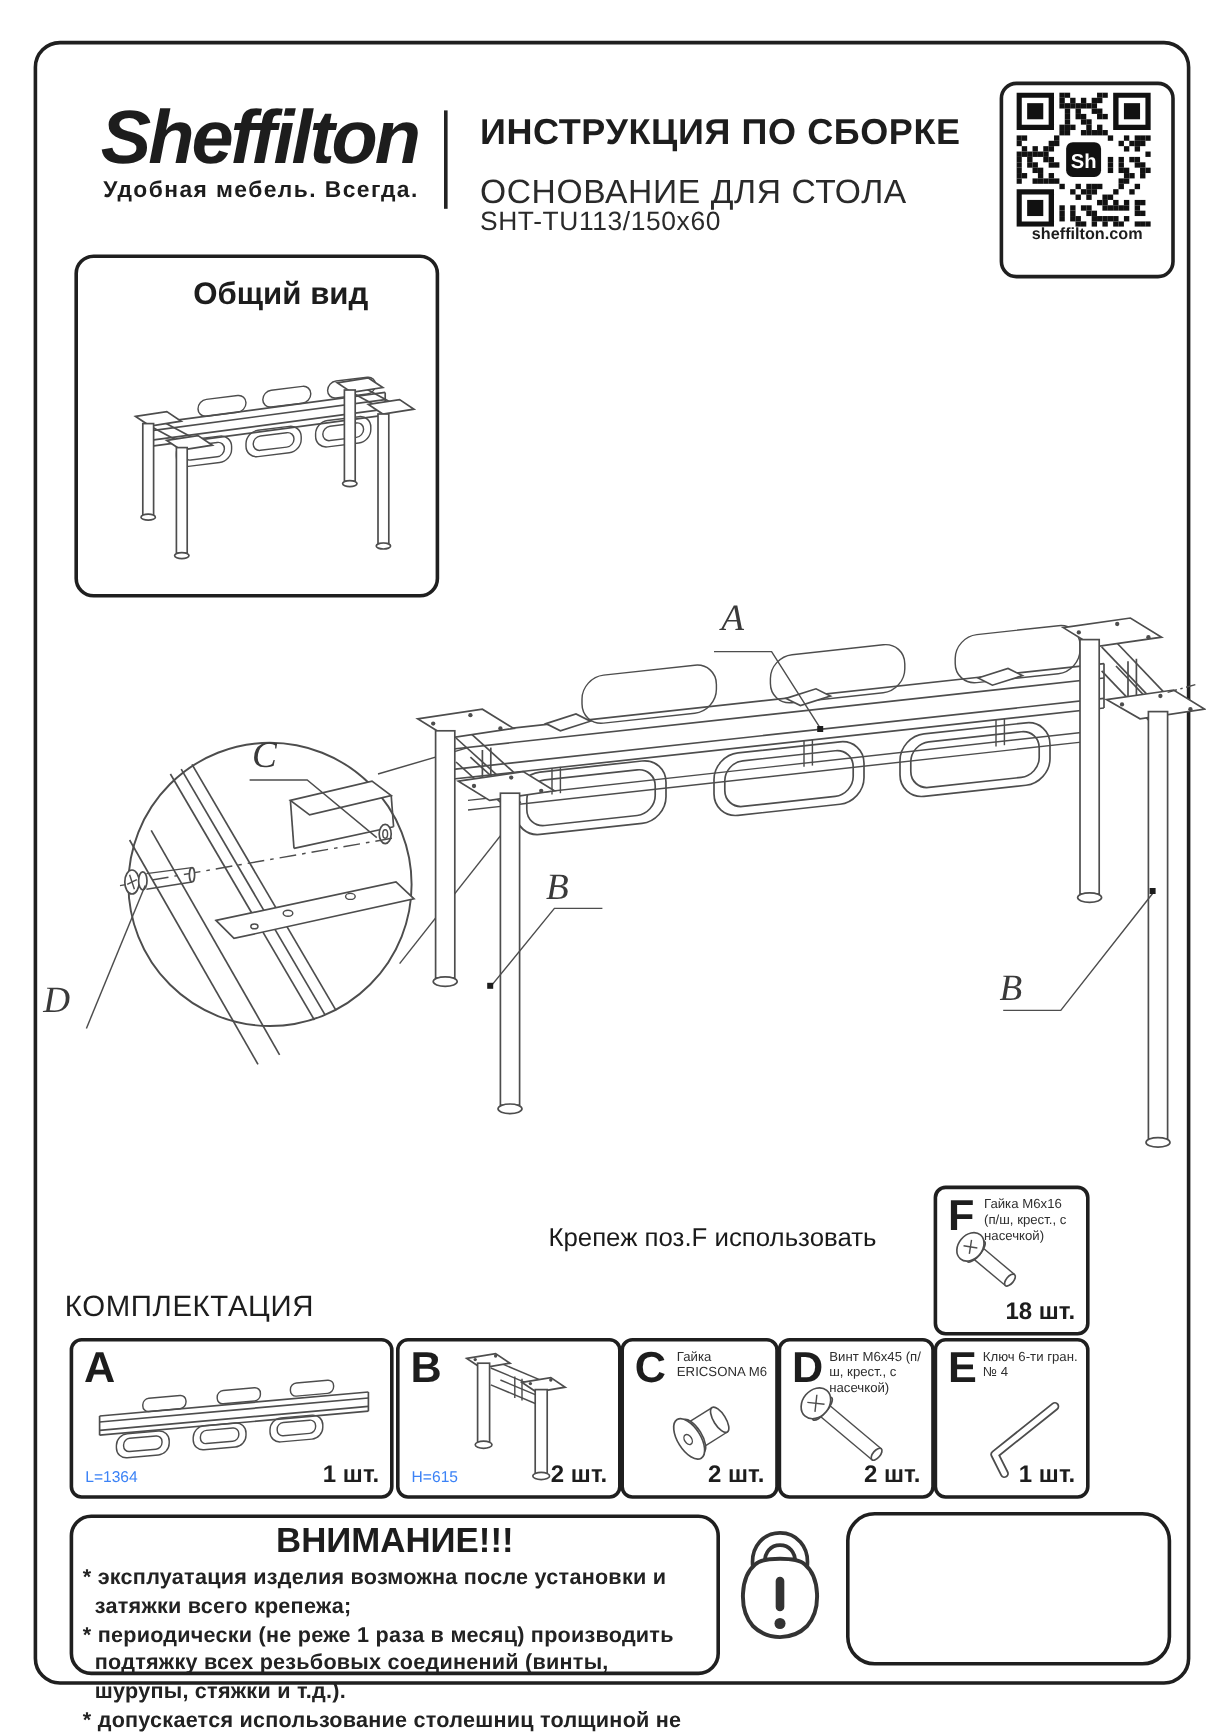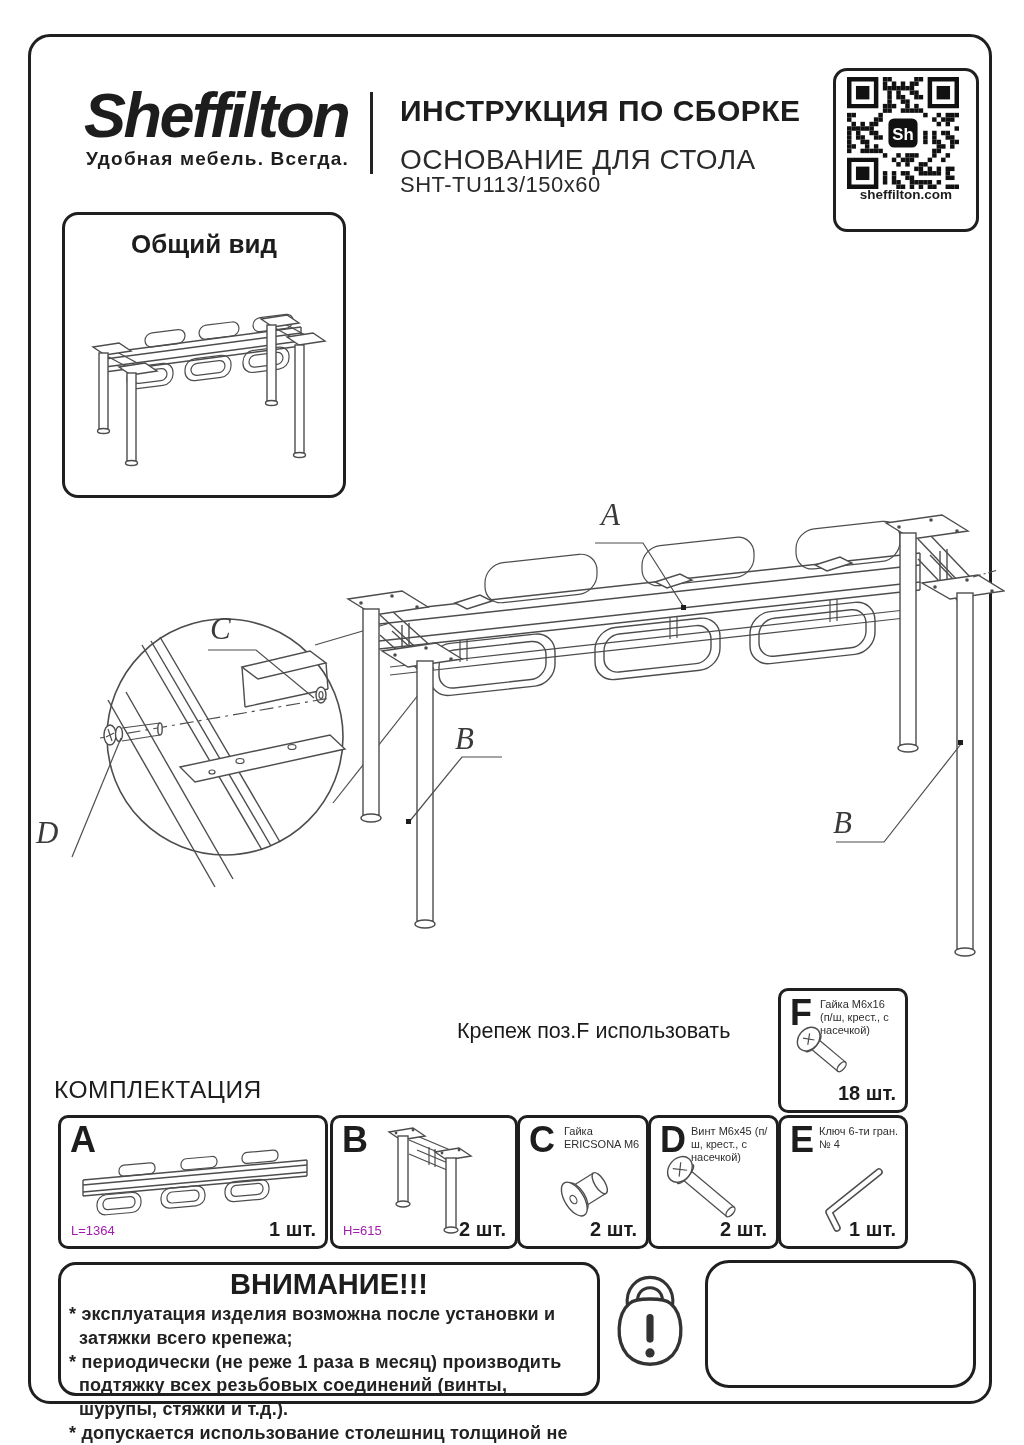--- a/index.html
+++ b/index.html
@@ -11,34 +11,34 @@
   .brand{left:84px;top:84px;font-weight:bold;font-size:63px;letter-spacing:-2.5px;line-height:1;font-style:italic;}
   .tagline{left:86px;top:148px;font-weight:bold;font-size:19px;letter-spacing:1.2px;}
   .hdr-divider{left:370px;top:92px;width:3px;height:82px;background:#222;}
   .doc-title{left:400px;top:94px;font-weight:bold;font-size:30px;letter-spacing:0.5px;}
   .product1{left:400px;top:144px;font-size:28px;letter-spacing:0.5px;color:#2a2a2a;}
   .product2{left:400px;top:172px;font-size:22px;letter-spacing:0.5px;color:#2a2a2a;}
   .qr-box{left:833px;top:68px;width:140px;height:158px;border:3px solid #1f1f1f;border-radius:14px;text-align:center;}
   .qr-box svg{margin-top:6px;}
   .qr-caption{font-weight:bold;font-size:13.5px;margin-top:-2px;}
   
-  .overview-box{left:62px;top:212px;width:278px;height:280px;border:3px solid #1f1f1f;border-radius:16px;}
+  .overview-box{left:62px;top:212px;width:278px;height:280px;border:3px solid #1f1f1f;border-radius:16px;padding-left:20px;}
   .overview-title{width:100%;text-align:center;top:14px;font-weight:bold;font-size:26px;}
   
   .diagram{left:30px;top:495px;width:975px;height:515px;}
   .dlabel{position:absolute;font-family:"Liberation Serif",serif;font-style:italic;font-size:31px;color:#3a3a3a;line-height:1;}
   
   .fitting-note{left:457px;top:1018px;font-size:21.5px;line-height:1.25;color:#1a1a1a;}
   
   .kit-heading{left:54px;top:1076px;font-weight:normal;font-size:24.5px;letter-spacing:0.5px;}
   .pbox{border:3px solid #1f1f1f;border-radius:10px;background:#fff;}
   .pletter{position:absolute;left:9px;top:1px;font-weight:bold;font-size:36px;}
   .pdesc{position:absolute;top:7px;font-size:11px;line-height:1.18;color:#2e2e2e;}
   .pqty{position:absolute;right:9px;bottom:5px;font-weight:bold;font-size:20px;}
-  .pdim{position:absolute;left:10px;bottom:8px;font-size:13px;color:#a21caf;}
+  .pdim{position:absolute;left:10px;bottom:8px;font-size:13px;color:#3b82f6;}
   .box-a{left:58px;top:1115px;width:264px;height:128px;}
   .box-b{left:330px;top:1115px;width:182px;height:128px;}
   .box-c{left:517px;top:1115px;width:126px;height:128px;}
   .box-d{left:648px;top:1115px;width:125px;height:128px;}
   .box-e{left:778px;top:1115px;width:124px;height:128px;}
   .box-f{left:778px;top:988px;width:124px;height:119px;}
   
   .warn-box{left:58px;top:1262px;width:536px;height:128px;border:3px solid #1f1f1f;border-radius:18px;}
   .warn-title{width:100%;text-align:center;top:3px;font-weight:bold;font-size:29px;}
   .warn-items{left:8px;top:38px;width:520px;}

